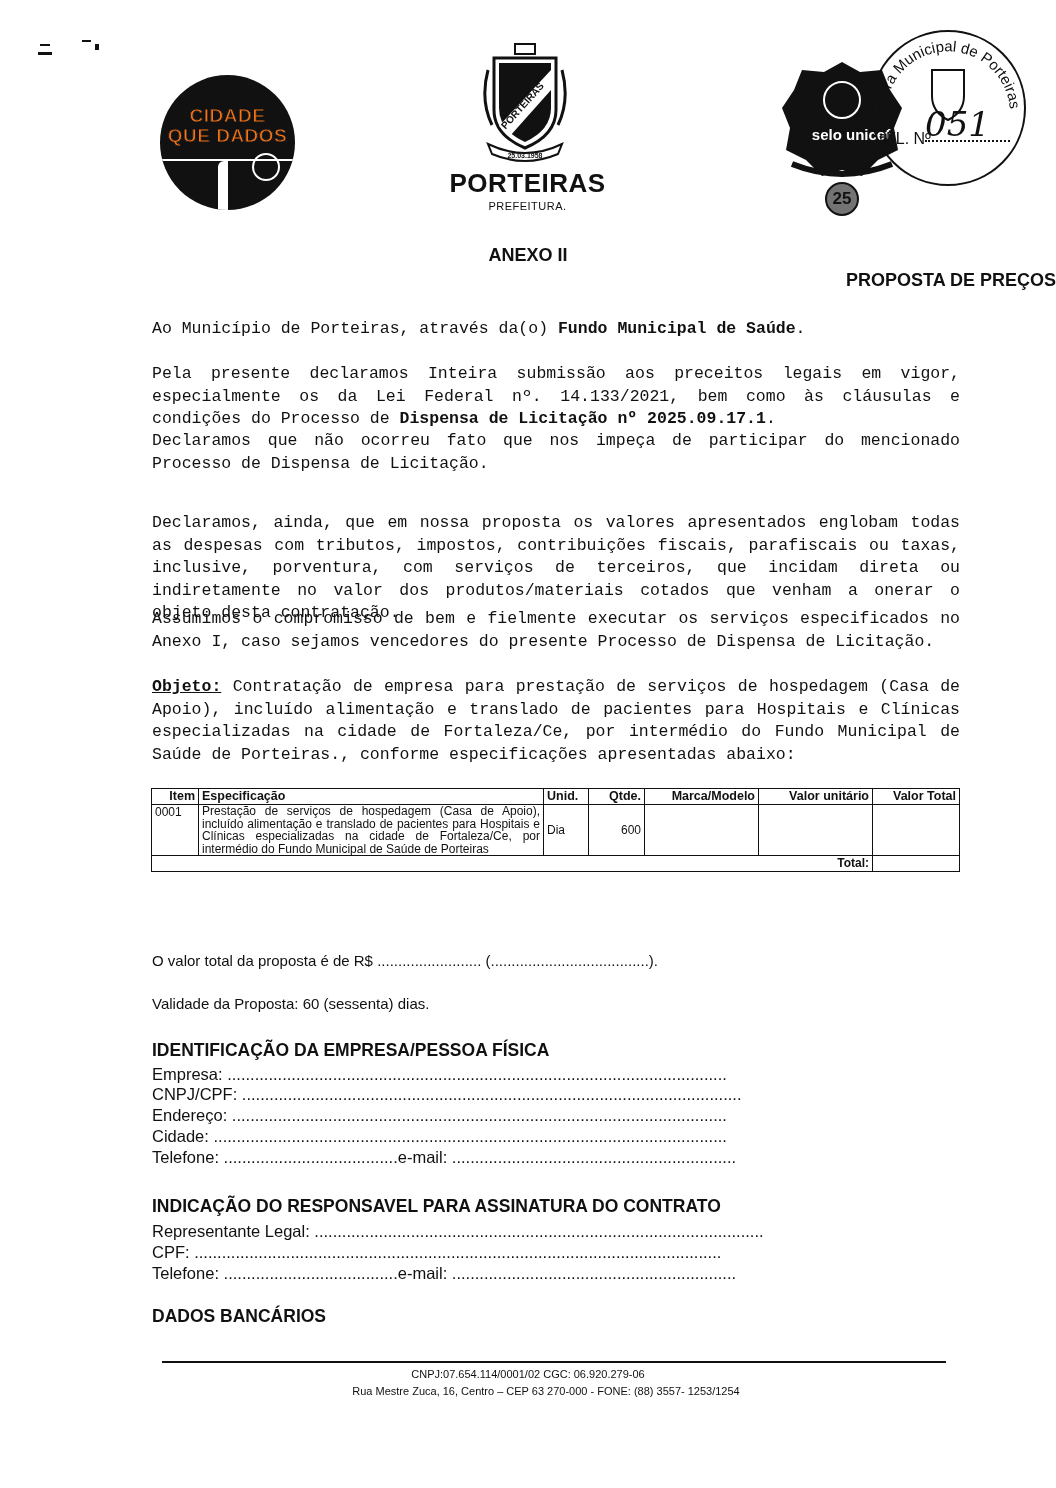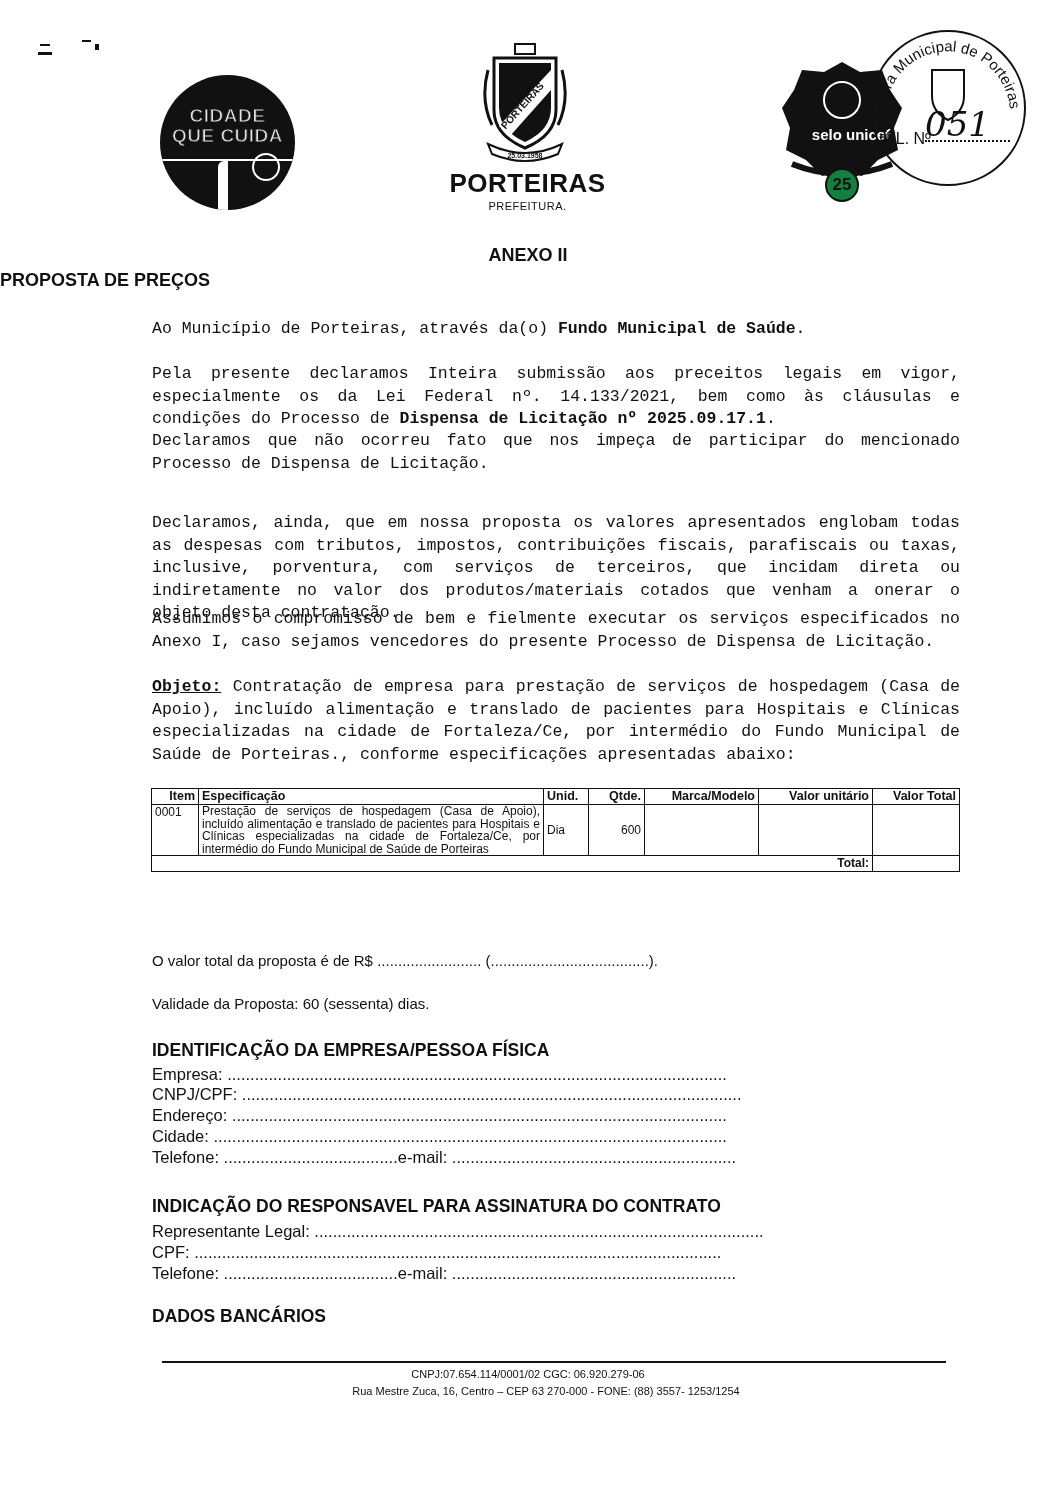--- a/index.html
+++ b/index.html
@@ -4,45 +4,45 @@
 <style>
   html, body { margin: 0; padding: 0; background: #ffffff; }
   body {
     width: 1056px; height: 1488px; position: relative; overflow: hidden;
     font-family: "Liberation Sans", sans-serif; color: #111;
   }
   .abs { position: absolute; }
 
   
   #logo-left { left: 160px; top: 75px; width: 135px; height: 135px; border-radius: 50%; background: #111; overflow: hidden; }
-  #logo-left .t { position: absolute; left: 0; width: 100%; text-align: center; color: #e5e5e5; font-weight: bold; font-size: 19px; letter-spacing: 0.5px;
+  #logo-left .t { position: absolute; left: 0; width: 100%; text-align: center; color: #f97316; font-weight: bold; font-size: 19px; letter-spacing: 0.5px;
     text-shadow: 0 0 0 #fff; -webkit-text-stroke: 1px #111; }
   #logo-left .t1 { top: 30px; }
   #logo-left .t2 { top: 50px; }
   #logo-left .bar { position: absolute; left: 0; top: 84px; width: 100%; height: 2px; background: #fff; }
   #logo-left .stem { position: absolute; left: 58px; top: 86px; width: 10px; height: 60px; background: #fff; border-radius: 6px 0 0 0; }
   #logo-left .seal { position: absolute; left: 92px; top: 78px; width: 24px; height: 24px; border-radius: 50%; border: 2px solid #fff; }
 
   #crest { left: 480px; top: 40px; width: 90px; height: 125px; }
   #brand { left: 440px; top: 168px; width: 175px; text-align: center; font-weight: 900; font-size: 26px; letter-spacing: 0.5px; }
   #brand-sub { left: 440px; top: 200px; width: 175px; text-align: center; font-size: 11px; letter-spacing: 0.5px; }
 
   #unicef { left: 782px; top: 60px; width: 120px; height: 120px; }
   #unicef-label { left: 796px; top: 126px; width: 110px; text-align: center; color: #fff; font-weight: bold; font-size: 15px; }
-  #unicef-25 { left: 825px; top: 168px; width: 30px; height: 30px; border-radius: 50%; border: 2px solid #111; background: #15803d; text-align: center; font-weight: bold; font-size: 17px; line-height: 30px; }
+  #unicef-25 { left: 825px; top: 182px; width: 30px; height: 30px; border-radius: 50%; border: 2px solid #111; background: #737373; text-align: center; font-weight: bold; font-size: 17px; line-height: 30px; }
 
   #stamp { left: 870px; top: 30px; width: 152px; height: 152px; border-radius: 50%; border: 2px solid #111; background: transparent; }
   #stamp-text { left: 870px; top: 30px; width: 156px; height: 156px; }
   #stamp-fl { left: 886px; top: 130px; font-size: 16px; }
   #stamp-num { left: 925px; top: 104px; font-size: 34px; font-style: italic; font-family: "DejaVu Serif", serif; }
   #stamp-dots { left: 925px; top: 140px; width: 85px; border-bottom: 2px dotted #111; }
 
   
   #annex { left: 0; width: 1056px; top: 245px; text-align: center; font-weight: bold; font-size: 18px; }
-  #title { left: 0; width: 1056px; top: 270px; text-align: left; font-weight: bold; font-size: 18px; }
+  #title { left: 0; width: 1056px; top: 270px; text-align: right; font-weight: bold; font-size: 18px; }
 
   .para { left: 152px; width: 808px; font-size: 16.5px; line-height: 22.5px; text-align: justify; font-family: Liberation Mono, monospace; }
   .para b { font-weight: bold; }
 
   #p-intro { top: 318px; }
   #p1 { top: 363px; }
   #p2 { top: 430px; }
   #p3 { top: 512px; }
   #p4 { top: 608px; }
   #p5 { top: 676px; }
@@ -76,21 +76,21 @@
 </head>
 <body>
 
 <div class="speck" style="left:40px;top:44px;width:10px;height:2px;"></div>
 <div class="speck" style="left:38px;top:52px;width:14px;height:3px;"></div>
 <div class="speck" style="left:82px;top:40px;width:9px;height:2px;"></div>
 <div class="speck" style="left:95px;top:44px;width:4px;height:6px;"></div>
 
 <div id="logo-left" class="abs">
   <div class="t t1">CIDADE</div>
-  <div class="t t2">QUE CUIDA</div>
+  <div class="t t2">QUE DADOS</div>
   <div class="bar"></div>
   <div class="stem"></div>
   <div class="seal"></div>
 </div>
 
 <svg id="crest" class="abs" viewBox="0 0 90 125">
   <path d="M8 30 Q0 60 12 85" stroke="#111" stroke-width="3" fill="none"></path>
   <path d="M82 30 Q90 60 78 85" stroke="#111" stroke-width="3" fill="none"></path>
   <rect x="35" y="4" width="20" height="10" fill="none" stroke="#111" stroke-width="2"></rect>
   <path d="M14 18 L76 18 L76 70 Q76 95 45 108 Q14 95 14 70 Z" fill="#fff" stroke="#111" stroke-width="3"></path>

